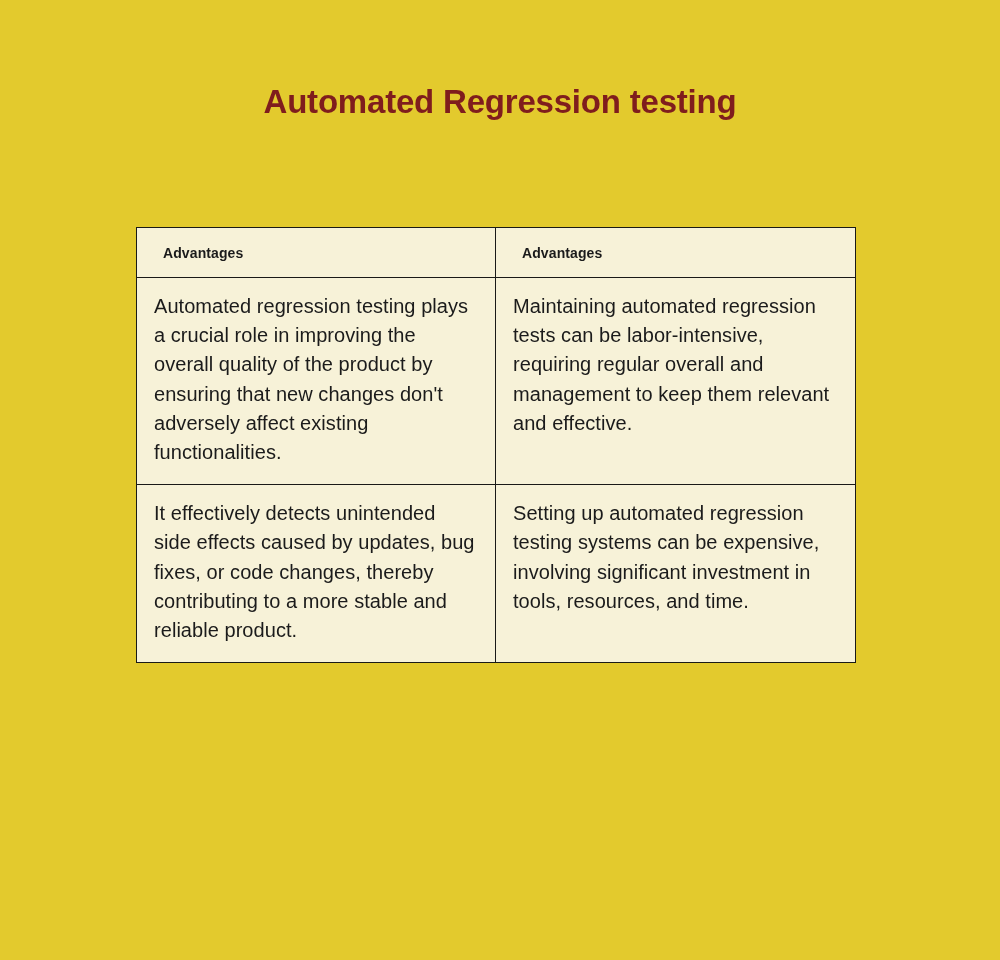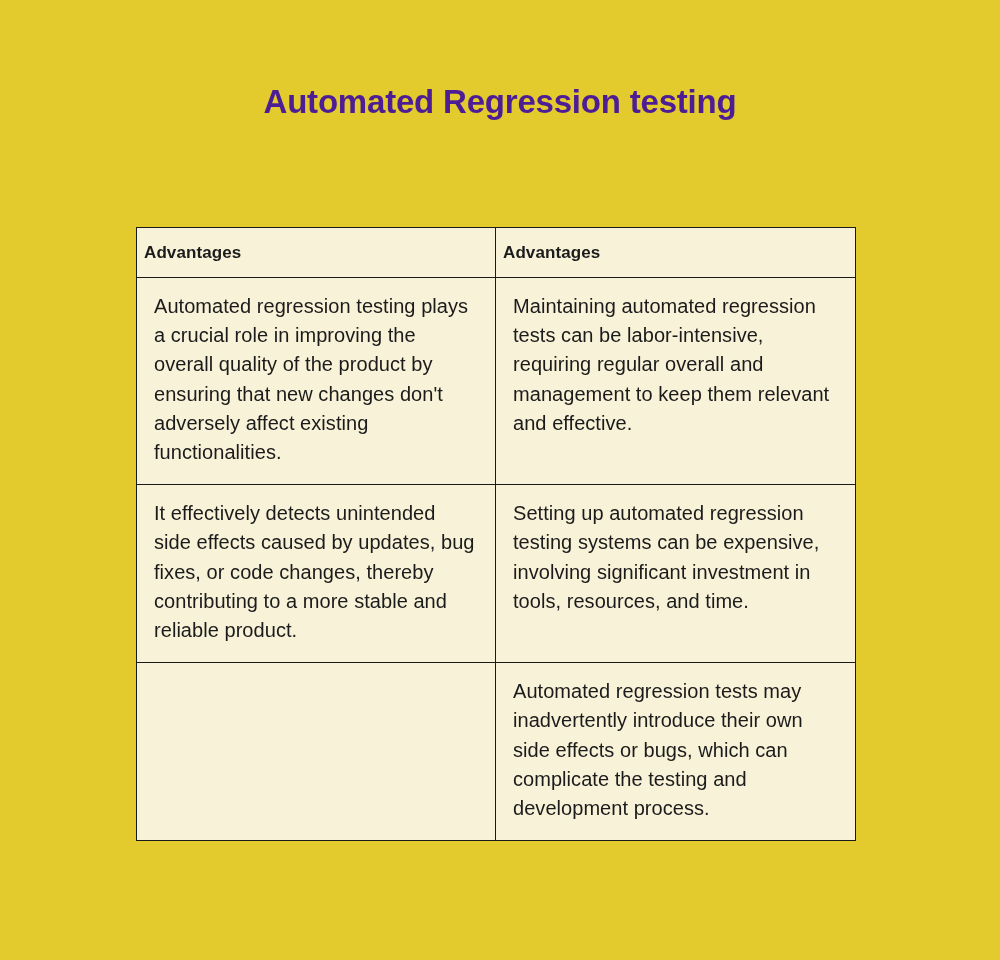--- a/index.html
+++ b/index.html
@@ -22,21 +22,21 @@
   }
 
   .page-title {
     position: absolute;
     top: 82px;
     left: 0;
     width: 1000px;
     text-align: center;
     font-size: 33px;
     font-weight: bold;
-    color: #4c1d95;
+    color: #7f1d1d;
     letter-spacing: -0.2px;
     line-height: 40px;
   }
 
   .table-wrap {
     position: absolute;
     left: 136px;
     top: 227px;
     width: 719px;
   }
@@ -54,22 +54,22 @@
   table.compare-table th,
   table.compare-table td {
     border: 1.5px solid #1a1a17;
     background: #f7f2d8;
     vertical-align: top;
     text-align: left;
     color: #1b1b1b;
   }
 
   table.compare-table th {
-    padding: 13px 16px 12px 7px;
-    font-size: 17px;
+    padding: 13px 16px 12px 26px;
+    font-size: 14px;
     font-weight: bold;
     line-height: 24px;
     letter-spacing: 0.1px;
   }
 
   table.compare-table td {
     padding: 14px 18px 17px 17px;
     font-size: 20px;
     font-weight: normal;
     line-height: 29.2px;
@@ -101,21 +101,17 @@
       </thead>
       <tbody>
         <tr>
           <td>Automated regression testing plays a crucial role in improving the overall quality of the product by ensuring that new changes don't adversely affect existing functionalities.</td>
           <td>Maintaining automated regression tests can be labor-intensive, requiring regular overall and management to keep them relevant and effective.</td>
         </tr>
         <tr>
           <td>It effectively detects unintended side effects caused by updates, bug fixes, or code changes, thereby contributing to a more stable and reliable product.</td>
           <td>Setting up automated regression testing systems can be expensive, involving significant investment in tools, resources, and time.</td>
         </tr>
-        <tr>
-          <td class="empty-cell"></td>
-          <td>Automated regression tests may inadvertently introduce their own side effects or bugs, which can complicate the testing and development process.</td>
-        </tr>
       </tbody>
     </table>
   </div>
 
 </div>
 
 </body></html>

